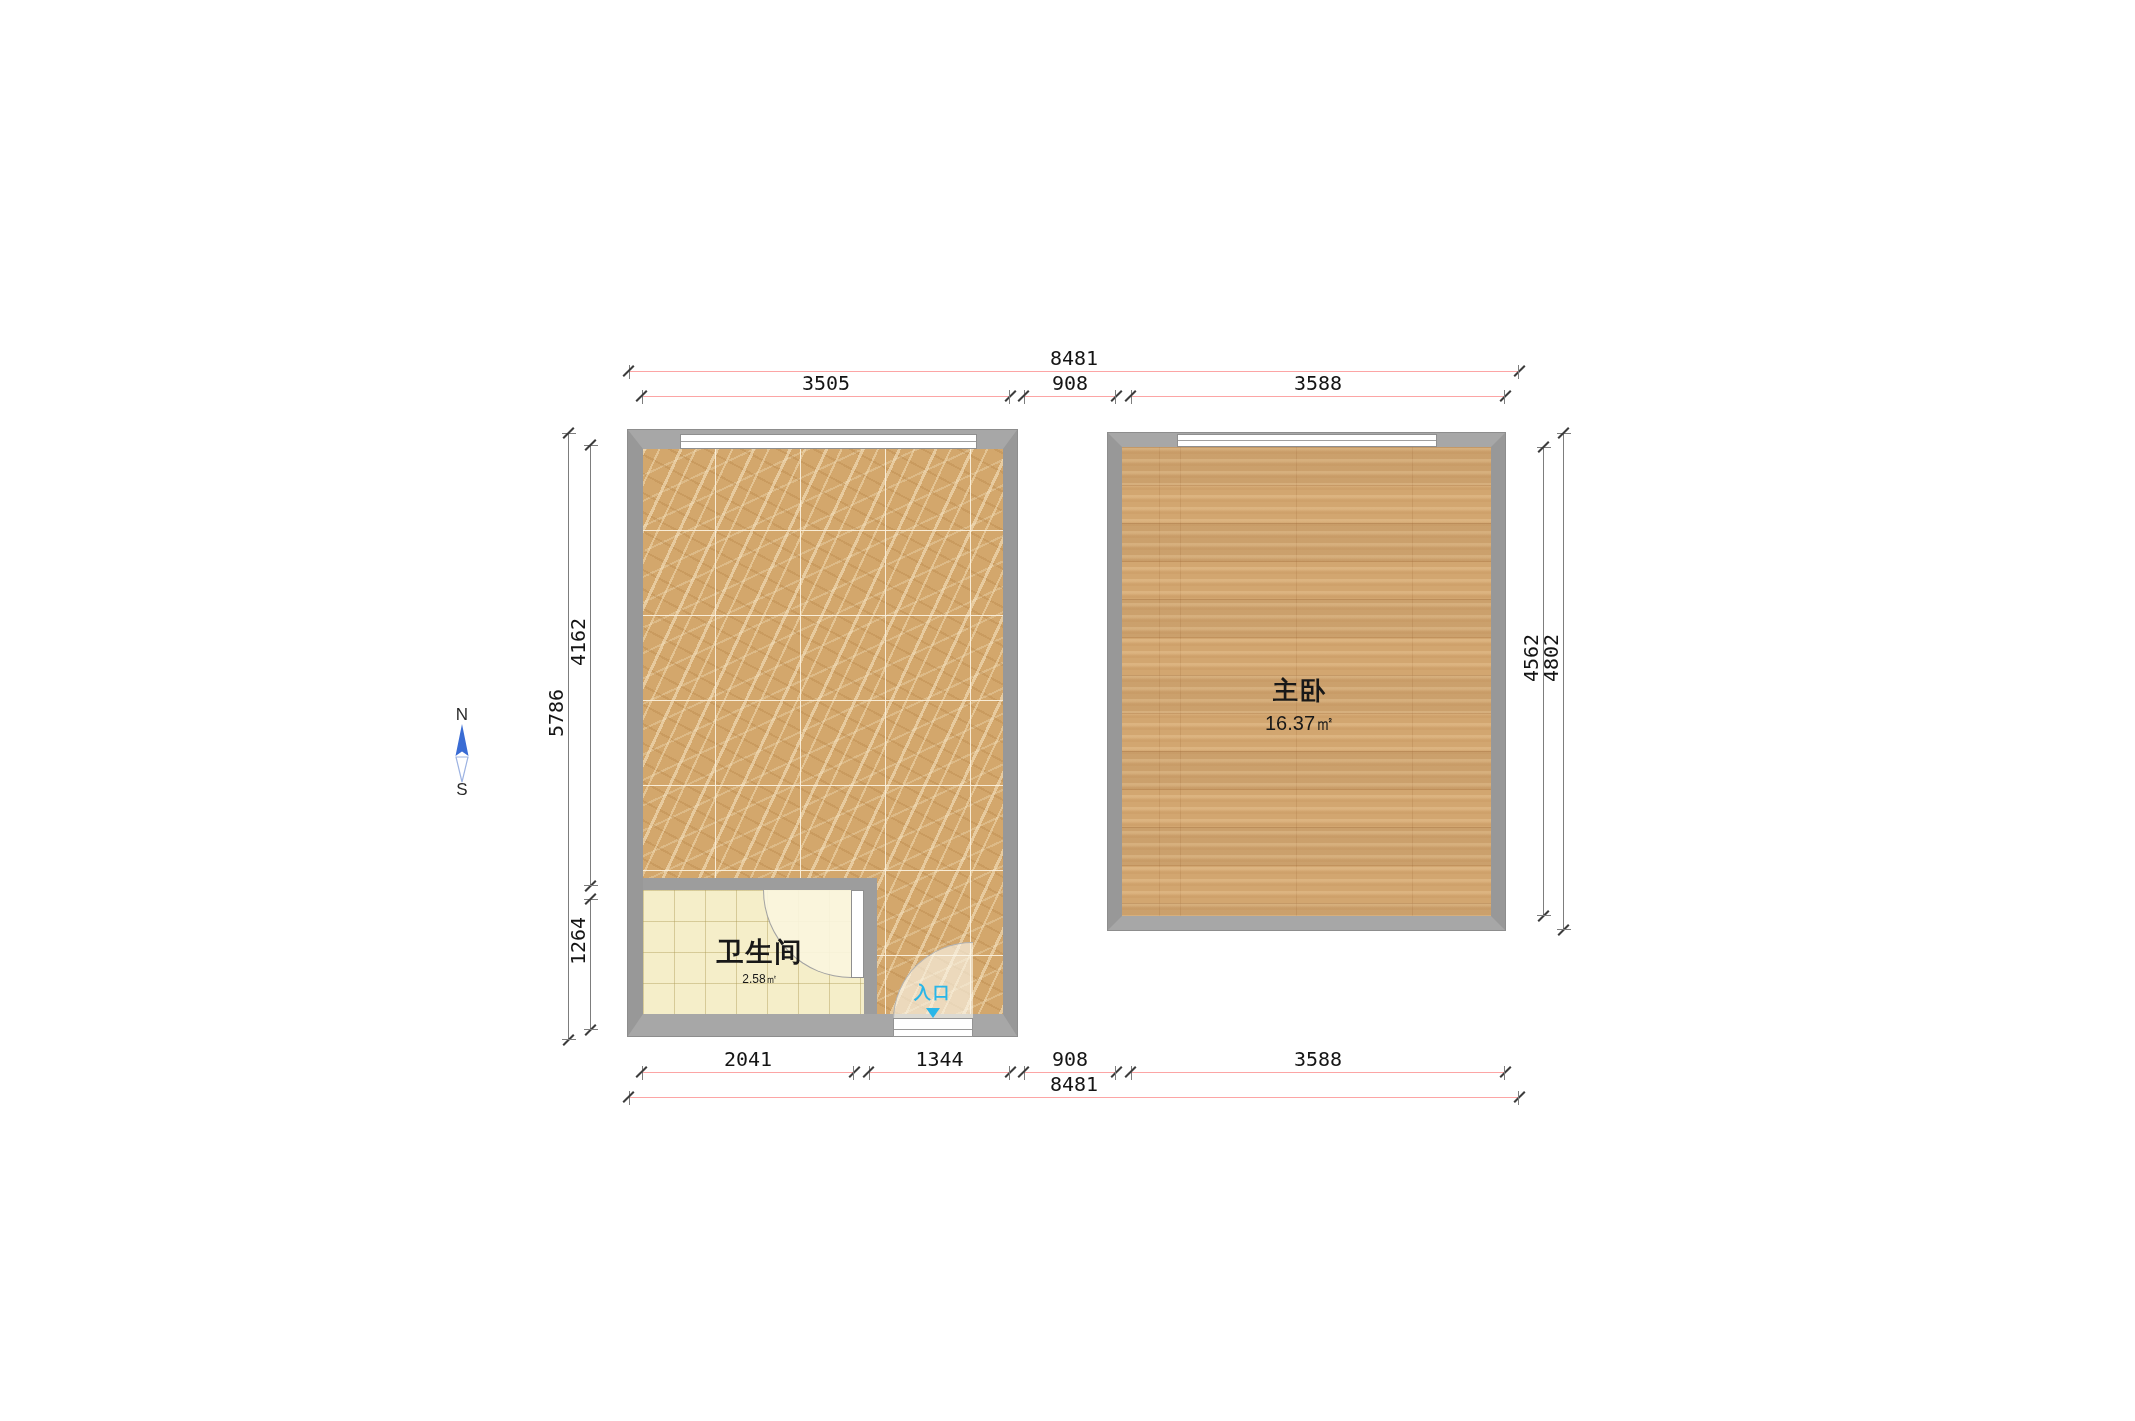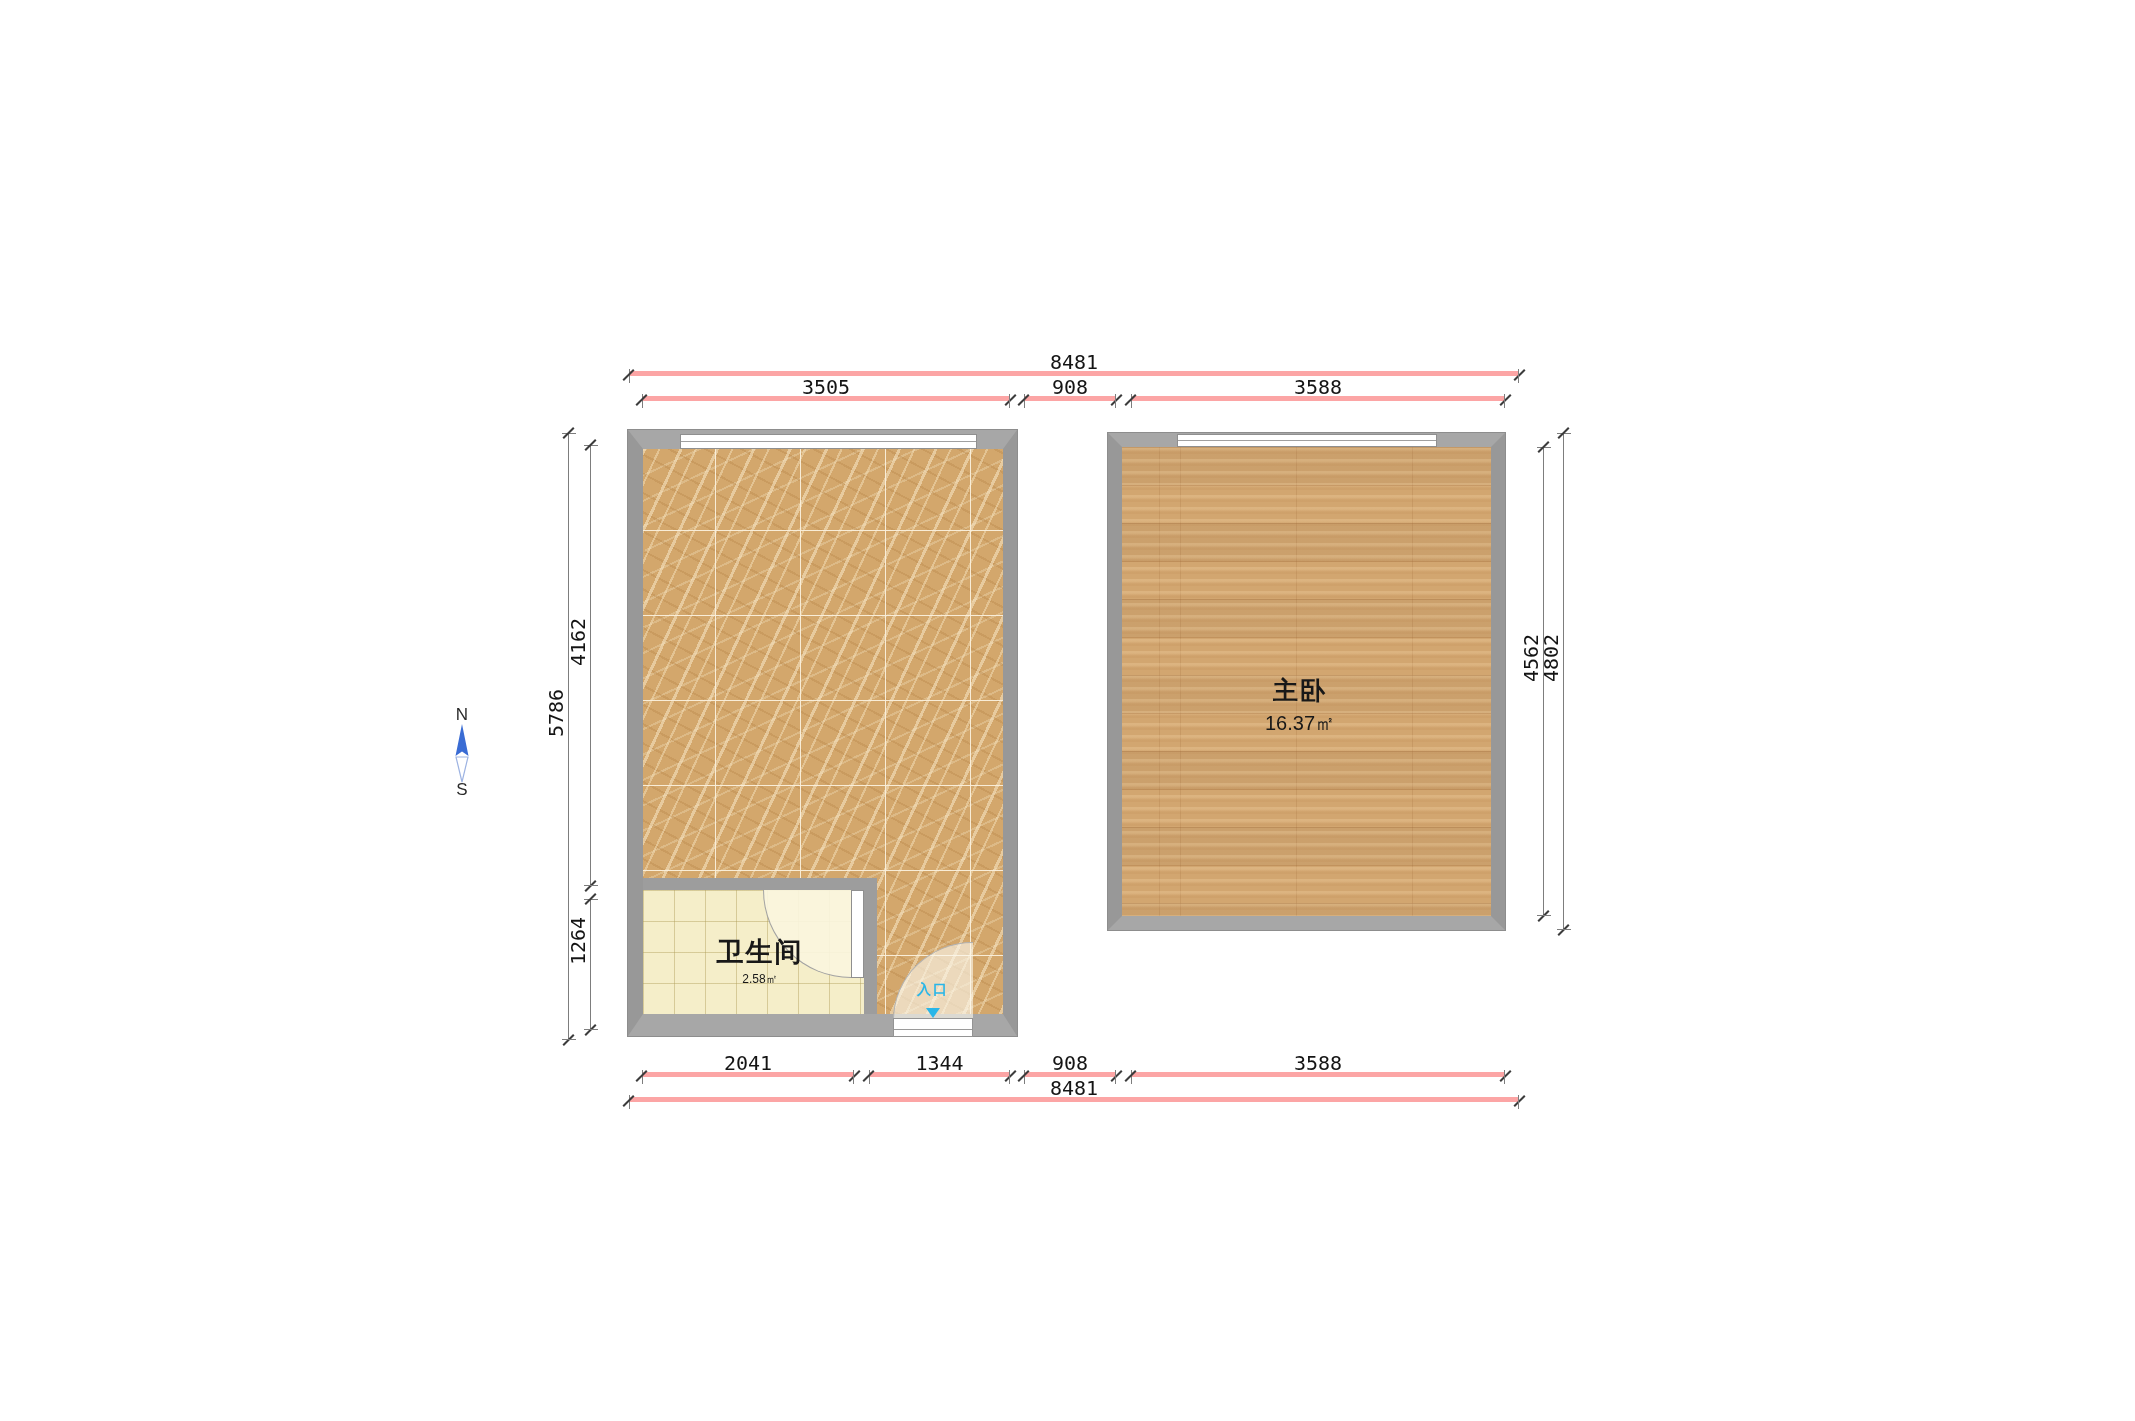--- a/index.html
+++ b/index.html
@@ -80,28 +80,28 @@
   .room-label .nm{font-size:25px;font-weight:bold;letter-spacing:2px;}
   .room-label .ar{font-size:20px;margin-top:3px;}
   .lab-liv{left:726px;top:674px;}
   .lab-bed{left:1190px;top:674px;}
   .lab-bath{left:650px;top:934px;}
   .lab-bath .nm{font-size:27px;}
   .lab-bath .ar{font-size:12px;margin-top:1px;}
 
   
   .entry-label{position:absolute;left:893px;top:981px;width:80px;text-align:center;
-      font-size:14px;font-weight:bold;letter-spacing:2px;color:#29b6e8;z-index:7;}
+      font-size:17px;font-weight:bold;letter-spacing:2px;color:#29b6e8;z-index:7;}
   .entry-arrow{position:absolute;left:926px;top:1008px;width:0;height:0;z-index:7;
       border-left:7px solid transparent;border-right:7px solid transparent;
       border-top:10px solid #29b6e8;}
 
   
   .dimh,.dimv{position:absolute;z-index:4;}
-  .dimh{height:0;border-top:5px solid #fca5a5;}
+  .dimh{height:0;border-top:1px solid #fca5a5;}
   .dimv{width:0;border-left:1px solid #7d7d7d;}
   .dimh::before,.dimh::after{content:"";position:absolute;top:-7px;width:1px;height:14px;background:#7d7d7d;}
   .dimh::before{left:0;} .dimh::after{right:0;}
   .dimv::before,.dimv::after{content:"";position:absolute;left:-7px;width:14px;height:1px;background:#7d7d7d;}
   .dimv::before{top:0;} .dimv::after{bottom:0;}
   .tk{position:absolute;width:15px;height:2px;background:#3c3c3c;transform:rotate(-45deg);}
   .dimh .tk.a{left:-8px;top:-2px;} .dimh .tk.b{right:-8px;top:-2px;}
   .dimv .tk.a{left:-8px;top:-1px;} .dimv .tk.b{left:-8px;bottom:-1px;}
   .dimh .lbl{position:absolute;left:0;right:0;bottom:2px;text-align:center;
       font-size:20px;color:#141414;font-family:"DejaVu Sans Mono","Liberation Mono",monospace;}

